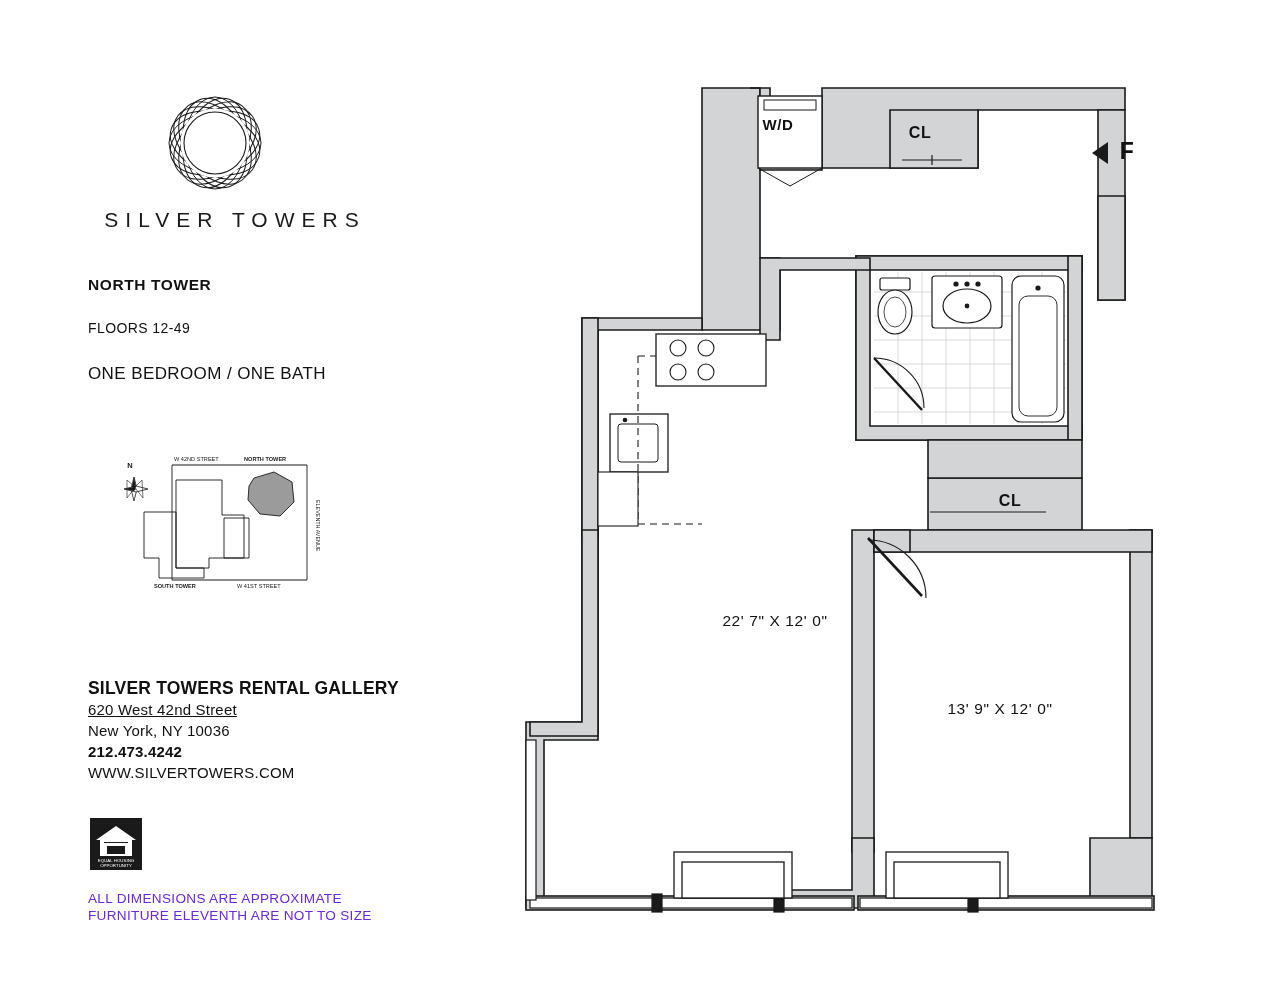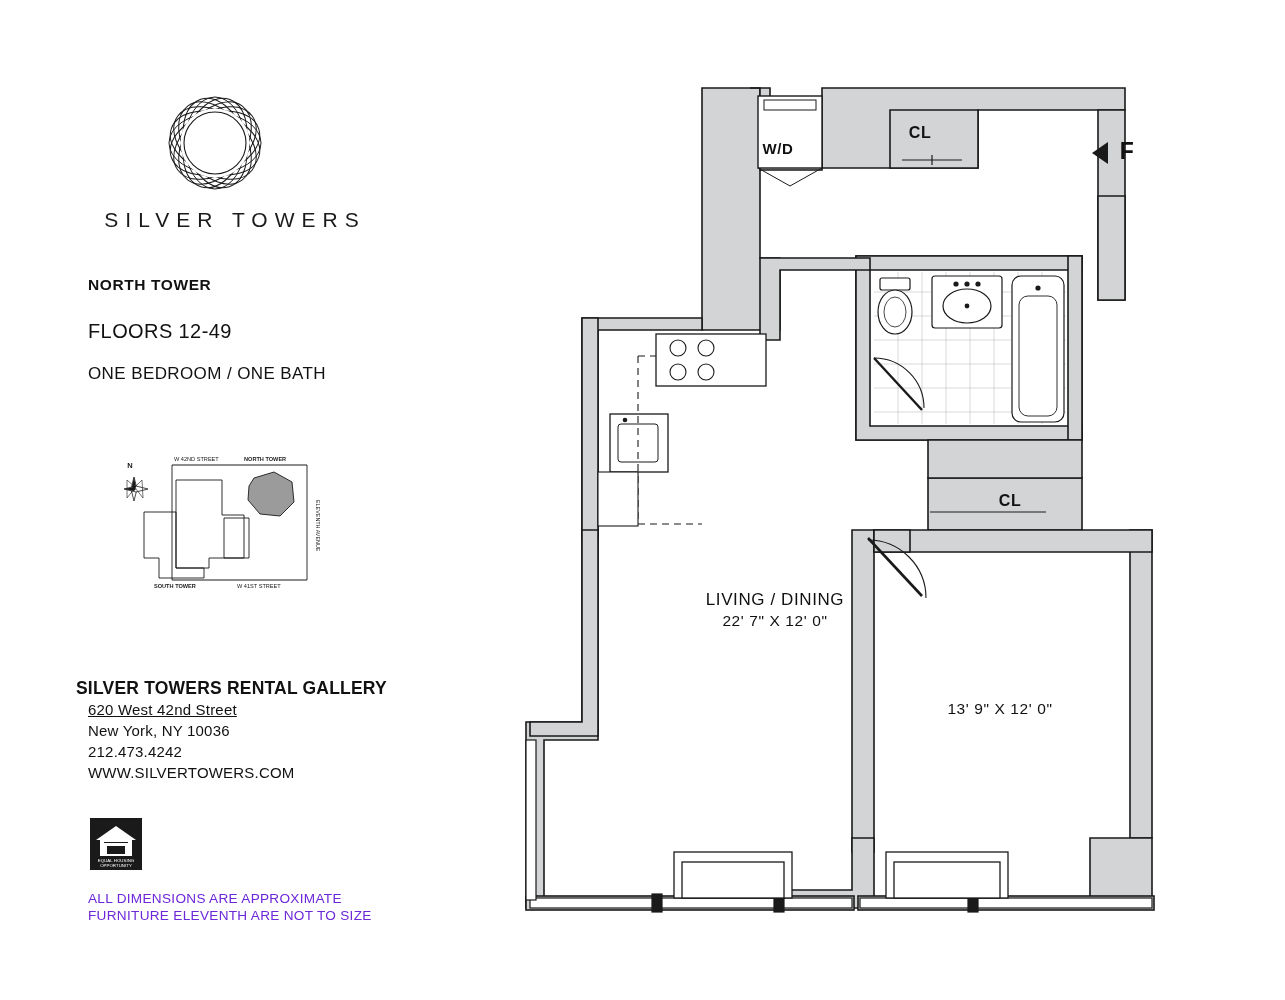--- a/index.html
+++ b/index.html
@@ -49,21 +49,21 @@
     left: 88px;
     top: 276px;
     font-size: 15.5px;
     font-weight: bold;
     letter-spacing: 0.6px;
   }
   .floors {
     position: absolute;
     left: 88px;
     top: 320px;
-    font-size: 20px;
+    font-size: 14px;
     letter-spacing: 0.4px;
   }
   .unit-type {
     position: absolute;
     left: 88px;
     top: 364px;
     font-size: 17px;
     letter-spacing: 0.4px;
   }
 
@@ -73,35 +73,35 @@
     left: 104px;
     top: 440px;
     width: 225px;
     height: 155px;
   }
   .keymap svg { display: block; }
 
   
   .gallery-title {
     position: absolute;
-    left: 76px;
+    left: 88px;
     top: 678px;
     font-size: 17.5px;
     font-weight: bold;
     letter-spacing: 0.2px;
   }
   .addr {
     position: absolute;
     left: 88px;
     font-size: 15px;
     letter-spacing: 0.2px;
   }
   .addr1 { top: 701px; text-decoration: underline; }
   .addr2 { top: 722px; text-align: center; }
-  .addr3 { top: 743px; }
+  .addr3 { top: 743px; font-weight: bold; }
   .addr4 { top: 764px; }
 
   
   .eho {
     position: absolute;
     left: 90px;
     top: 818px;
     width: 52px;
     height: 52px;
   }
@@ -142,21 +142,21 @@
     white-space: nowrap;
   }
   .fp-room-name { font-size: 17px; }
   .fp-room-dim  { font-size: 15.5px; }
 
   .lbl-living-name { left: 175px; top: 590px; width: 260px; }
   .lbl-living-dim  { left: 175px; top: 612px; width: 260px; }
   .lbl-bed-name    { left: 400px; top: 678px; width: 260px; }
   .lbl-bed-dim     { left: 400px; top: 700px; width: 260px; }
 
-  .lbl-wd  { left: 278px; top: 116px; width: 60px; font-size: 15px; font-weight: bold; margin-top: 24px; }
+  .lbl-wd  { left: 278px; top: 116px; width: 60px; font-size: 15px; font-weight: bold; }
   .lbl-cl1 { left: 430px; top: 124px; width: 40px; font-size: 16px; font-weight: bold; }
   .lbl-cl2 { left: 520px; top: 492px; width: 40px; font-size: 16px; font-weight: bold; }
   .lbl-f   { left: 642px; top: 138px; width: 30px; font-size: 23px; font-weight: bold; }
 </style>
 </head>
 <body>
 
 <div class="left-panel">
 
   <div class="logo-mark">
@@ -389,21 +389,20 @@
       <rect x="204" y="852" width="118" height="46"></rect>
       <rect x="212" y="862" width="102" height="36"></rect>
     </g>
 
     <g fill="#ffffff" stroke="#1a1a1a" stroke-width="1.3">
       <rect x="416" y="852" width="122" height="46"></rect>
       <rect x="424" y="862" width="106" height="36"></rect>
     </g>
   </svg>
 
-  <div class="fp-label fp-room-name lbl-living-name">LIVING / DINING</div>
   <div class="fp-label fp-room-dim lbl-living-dim">22' 7" X 12' 0"</div>
 
   <div class="fp-label fp-room-dim lbl-bed-dim">13' 9" X 12' 0"</div>
 
   <div class="fp-label lbl-wd">W/D</div>
   <div class="fp-label lbl-cl1">CL</div>
   <div class="fp-label lbl-cl2">CL</div>
   <div class="fp-label lbl-f">F</div>
 </div>
 

